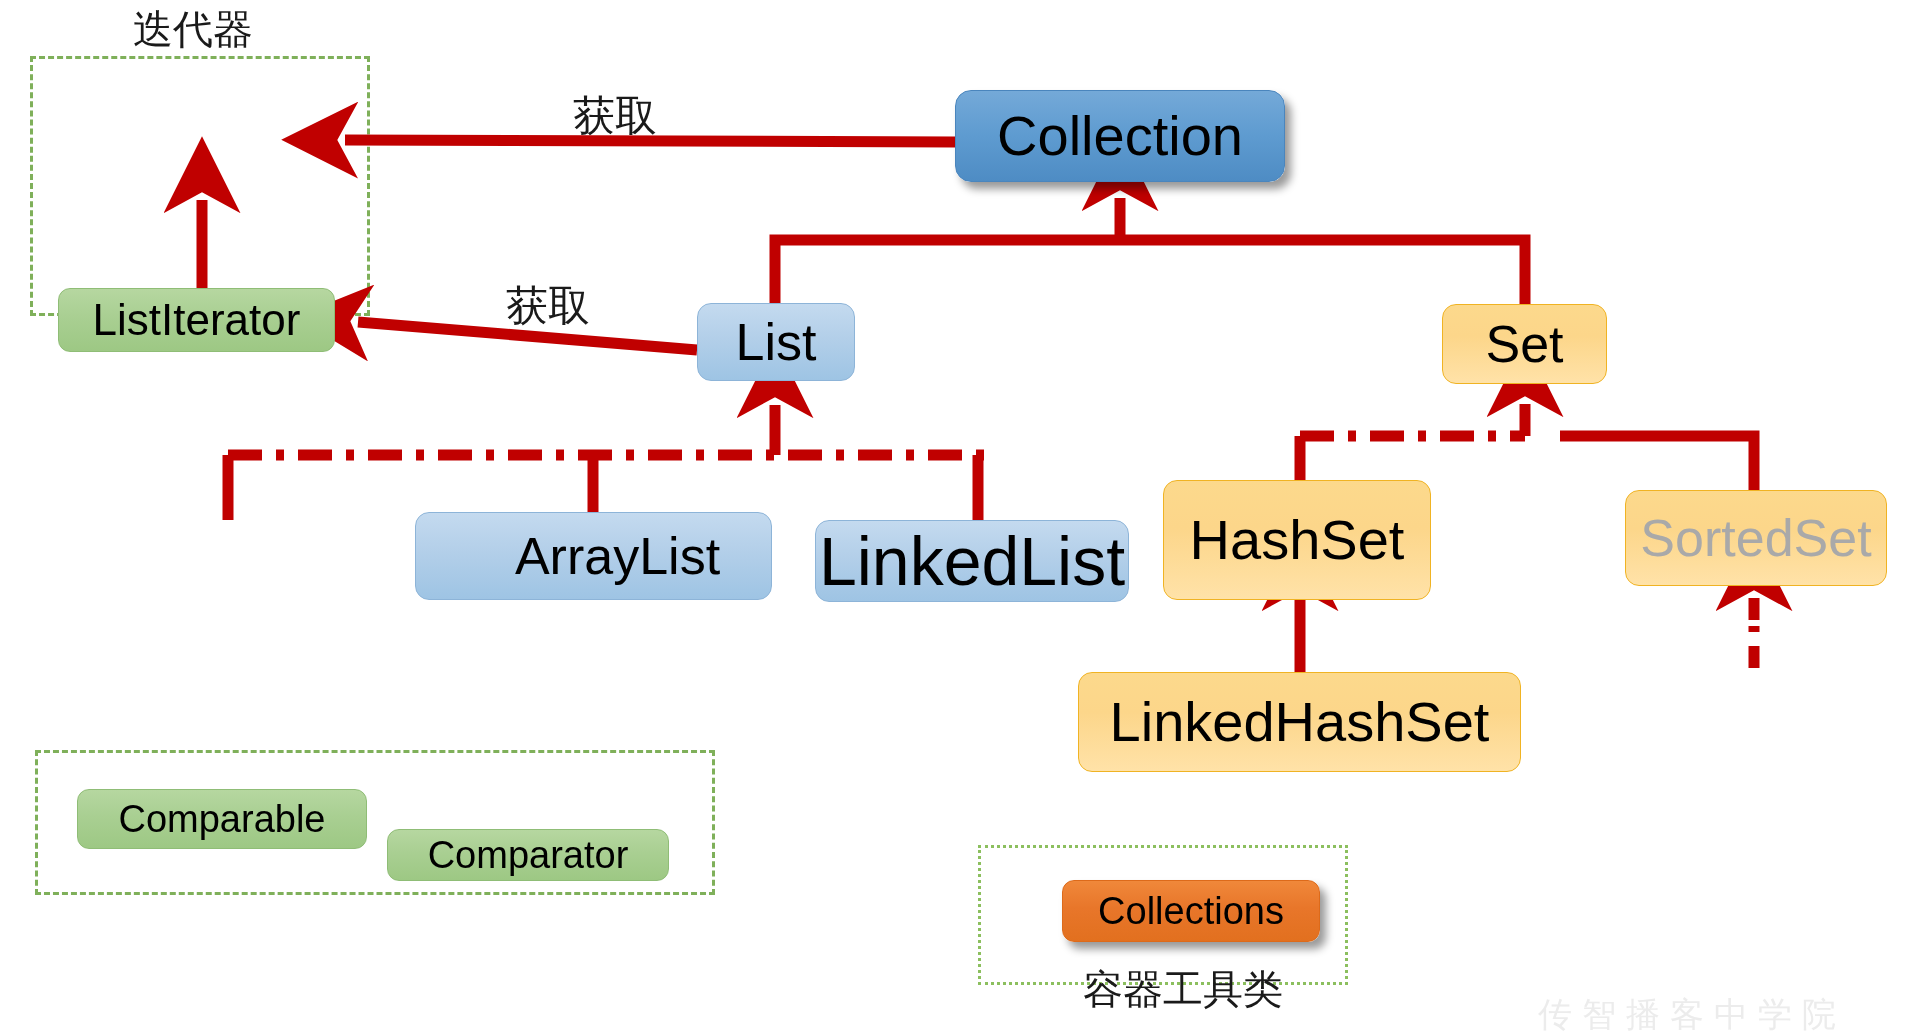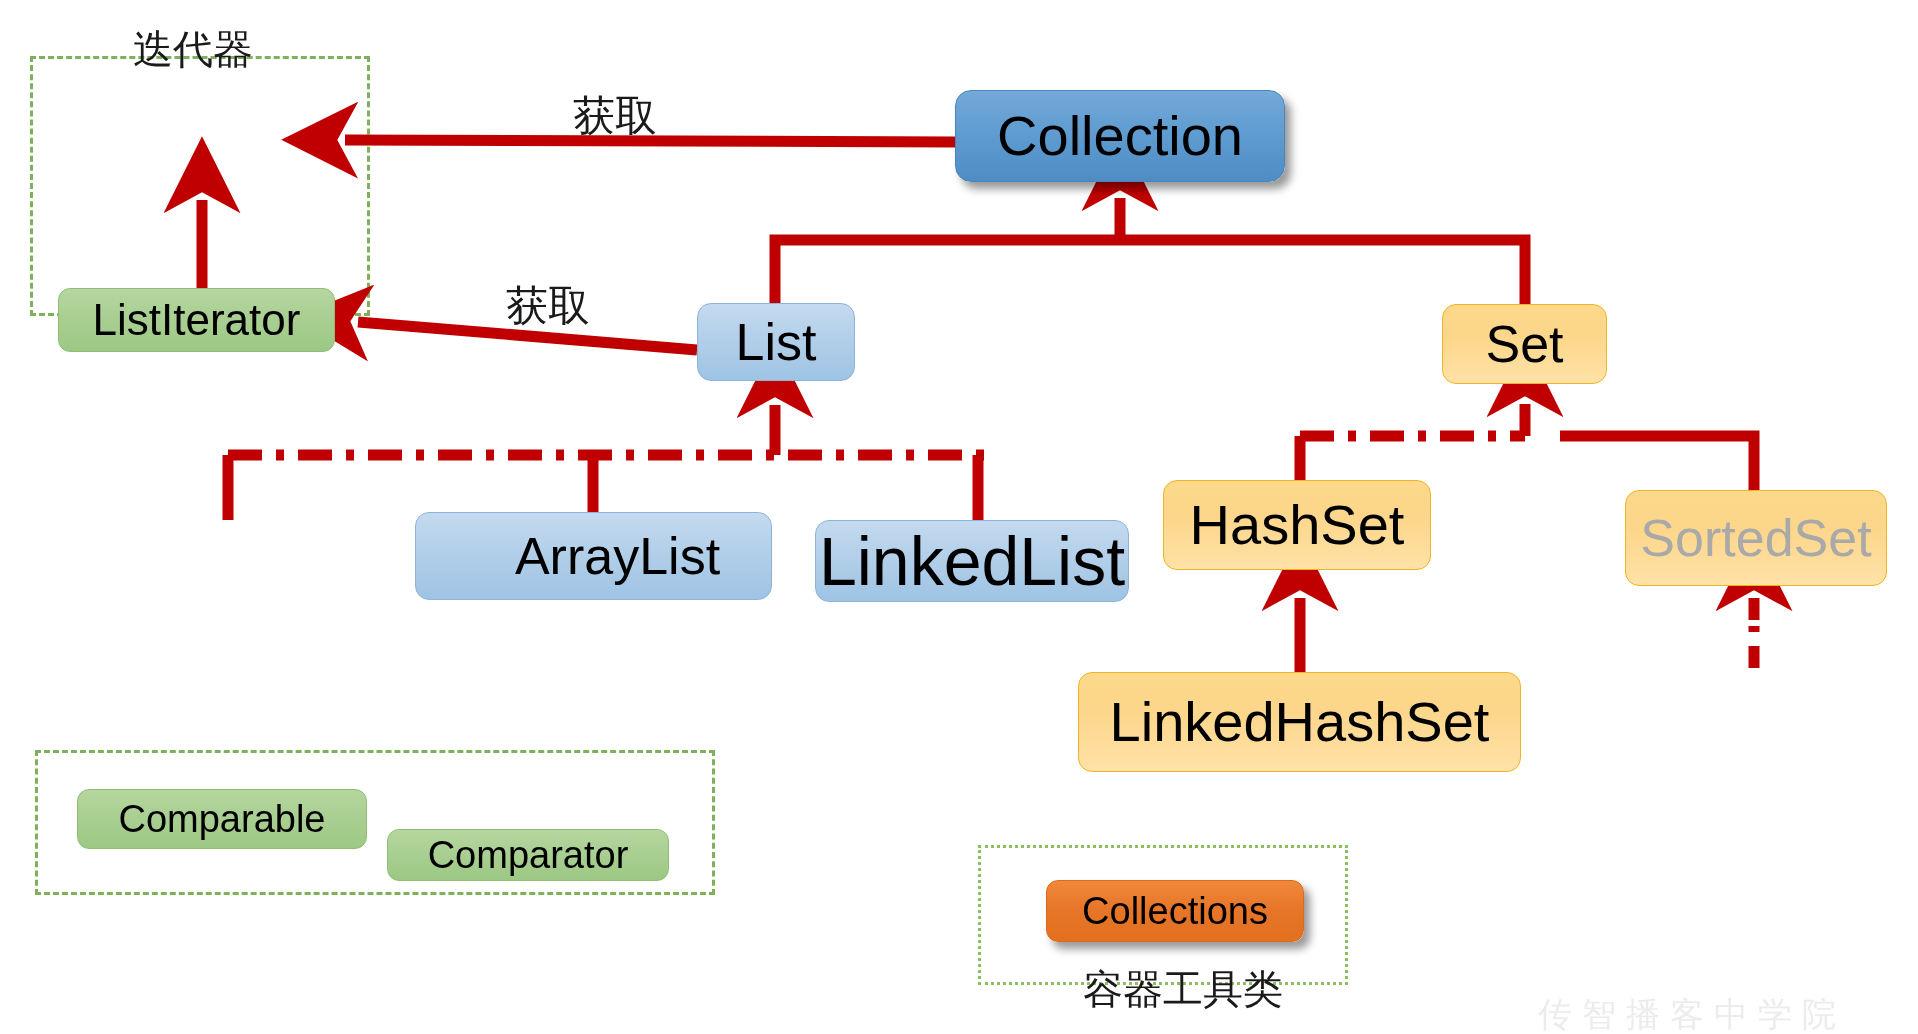--- a/index.html
+++ b/index.html
@@ -64,20 +64,21 @@
     border: 1px solid #f0b323;
     color: #000000;
   }
   .n-amber.muted { color: #a9a9a9; align-items: center; }
   
   .n-orange {
     background: linear-gradient(to bottom, #f0883a 0%, #e8762a 45%, #e2701f 100%);
     border: 1px solid #dd6a1a;
     color: #000000;
     box-shadow: 6px 7px 9px rgba(0,0,0,0.40);
+    margin-left: 16px;
   }
 
   .group-box {
     position: absolute;
     box-sizing: border-box;
     background: transparent;
   }
   .grp-dashed { border: 3px dashed #7ba košile; }
   .grp-dashed { border: 3px dashed #7fb05a; }
   .grp-dotted { border: 3px dotted #8cbf5e; }
@@ -101,21 +102,21 @@
     white-space: nowrap;
     letter-spacing: 10px;
   }
 </style>
 </head>
 <body>
 
 <div id="canvas">
 
   <div class="group-box grp-dashed" style="left:30px; top:56px; width:340px; height:260px;"></div>
-  <div class="grp-label" style="left:133px; top:2px; font-size:40px;margin-top:20px;">迭代器</div>
+  <div class="grp-label" style="left:133px; top:2px; font-size:40px;">迭代器</div>
 
   <div class="group-box grp-dashed" style="left:35px; top:750px; width:680px; height:145px;"></div>
 
   <div class="group-box grp-dotted" style="left:978px; top:845px; width:370px; height:140px;"></div>
   <div class="grp-label" style="left:1083px; top:962px; font-size:40px;">容器工具类</div>
 
   <svg class="layer" id="edges" viewBox="0 0 1918 1034">
     <defs>
       <marker id="ah" markerWidth="7" markerHeight="7" refX="1.2" refY="3.5" orient="auto" markerUnits="strokeWidth">
         <path d="M0,0 L7,3.5 L0,7 L1.9,3.5 Z" fill="#c00000"></path>
@@ -192,21 +193,21 @@
     </div>
 
     <div class="node n-blue" style="left:815px; top:520px; width:314px; height:82px; font-size:68px;">
       <span>LinkedList</span>
     </div>
 
     <div class="node n-amber" style="left:1442px; top:304px; width:165px; height:80px; font-size:52px;">
       <span>Set</span>
     </div>
 
-    <div class="node n-amber" style="left:1163px; top:480px; width:268px; height:90px; font-size:56px;">
+    <div class="node n-amber" style="left:1163px; top:480px; width:268px; height:120px; font-size:56px;">
       <span>HashSet</span>
     </div>
 
     <div class="node n-amber muted" style="left:1625px; top:490px; width:262px; height:96px; font-size:52px;">
       <span>SortedSet</span>
     </div>
 
     <div class="node n-amber" style="left:1078px; top:672px; width:443px; height:100px; font-size:56px;">
       <span>LinkedHashSet</span>
     </div>

